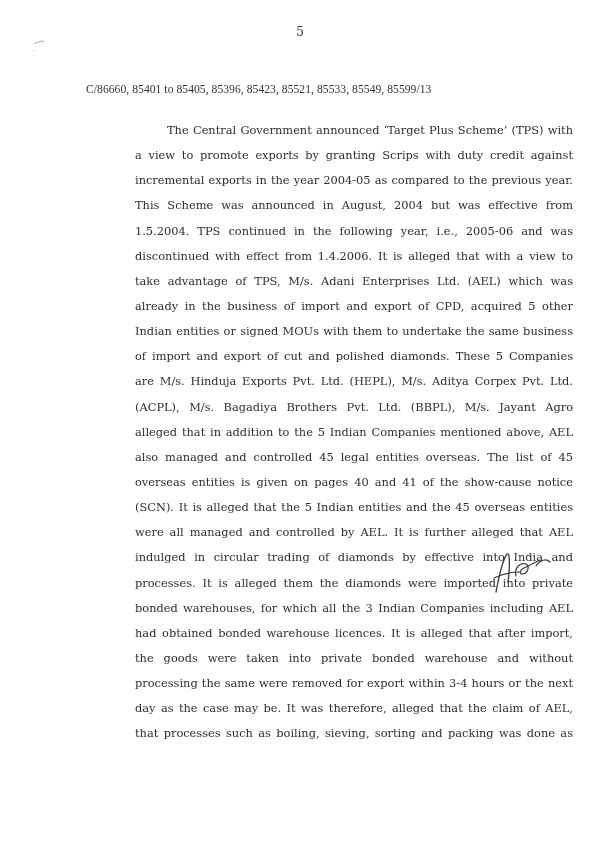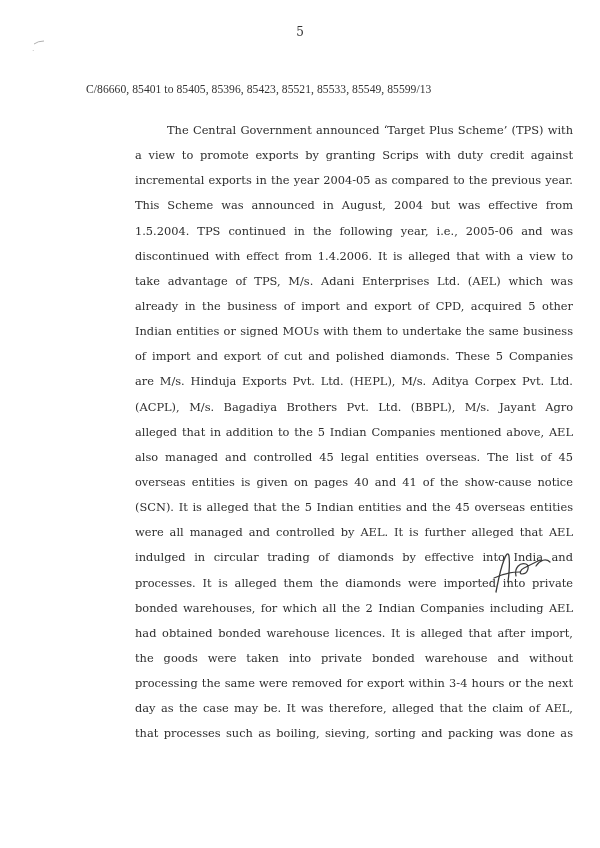--- a/index.html
+++ b/index.html
@@ -102,21 +102,21 @@
     <span class="line">of import and export of cut and polished diamonds.  These 5 Companies</span>
     <span class="line">are M/s. Hinduja Exports Pvt. Ltd. (HEPL), M/s. Aditya Corpex Pvt. Ltd.</span>
     <span class="line">(ACPL), M/s. Bagadiya Brothers Pvt. Ltd. (BBPL), M/s. Jayant Agro</span>
     <span class="line">alleged that in addition to the 5 Indian Companies mentioned above, AEL</span>
     <span class="line">also managed and controlled 45 legal entities overseas.  The list of 45</span>
     <span class="line">overseas entities is given on pages 40 and 41 of the show-cause notice</span>
     <span class="line">(SCN).  It is alleged that the 5 Indian entities and the 45 overseas entities</span>
     <span class="line">were all managed and controlled by AEL.  It is further alleged that AEL</span>
     <span class="line">indulged in circular trading of diamonds by effective into India and</span>
     <span class="line">processes.  It is alleged them the diamonds were imported into private</span>
-    <span class="line">bonded warehouses, for which all the 2 Indian Companies including AEL</span>
+    <span class="line">bonded warehouses, for which all the 3 Indian Companies including AEL</span>
     <span class="line">had obtained bonded warehouse licences.  It is alleged that after import,</span>
     <span class="line">the goods were taken into private bonded warehouse and without</span>
     <span class="line">processing the same were removed for export within 3-4 hours or the next</span>
     <span class="line">day as the case may be.  It was therefore, alleged that the claim of AEL,</span>
     <span class="line last">that processes such as boiling, sieving, sorting and packing was done as</span>
   </div>
 
   <svg class="signature" viewBox="0 0 62 48">
     <path d="M4 44 C6 34 8 22 12 12 C14 6 16 4 17 8 C18 16 17 26 16 34" stroke="#3a3a3a" stroke-width="1.3" fill="none" stroke-linecap="round"></path>
     <path d="M2 30 C10 26 20 24 28 24" stroke="#3a3a3a" stroke-width="1.2" fill="none" stroke-linecap="round"></path>

